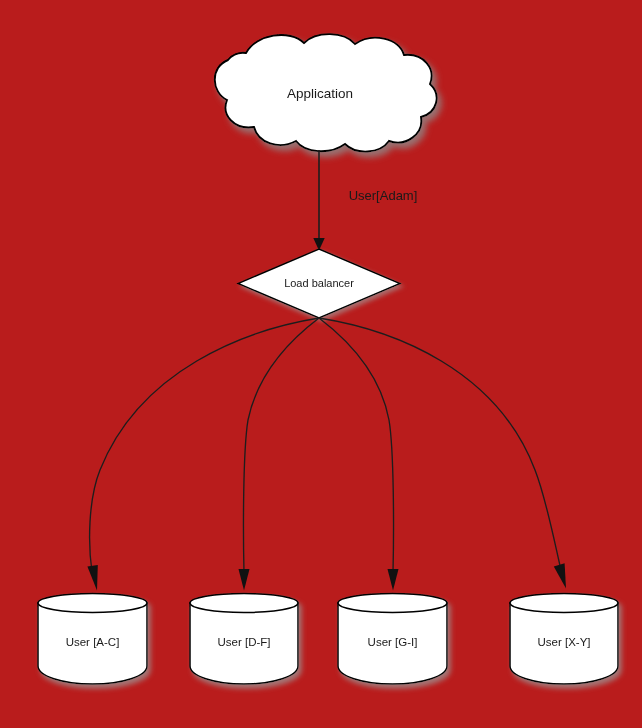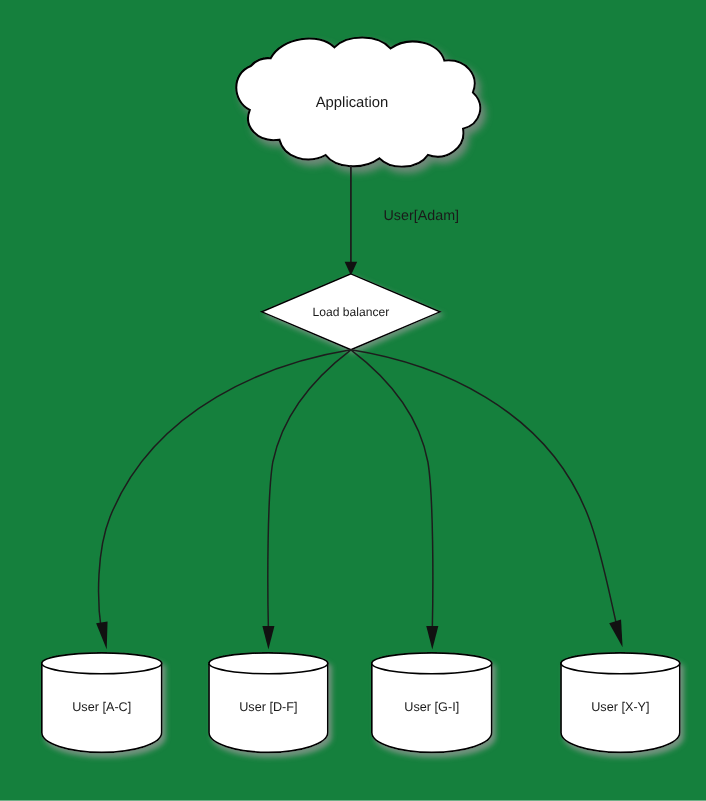--- a/index.html
+++ b/index.html
@@ -9,21 +9,21 @@
     background: #ffffff;
   }
   body {
     font-family: "Liberation Sans", "DejaVu Sans", sans-serif;
     -webkit-font-smoothing: antialiased;
   }
   #diagram-canvas {
     position: relative;
     width: 642px;
     height: 728px;
-    background: #15803d;
+    background: #b91c1c;
     overflow: hidden;
   }
   #diagram-svg {
     position: absolute;
     top: 0;
     left: 0;
     width: 642px;
     height: 728px;
     display: block;
   }

